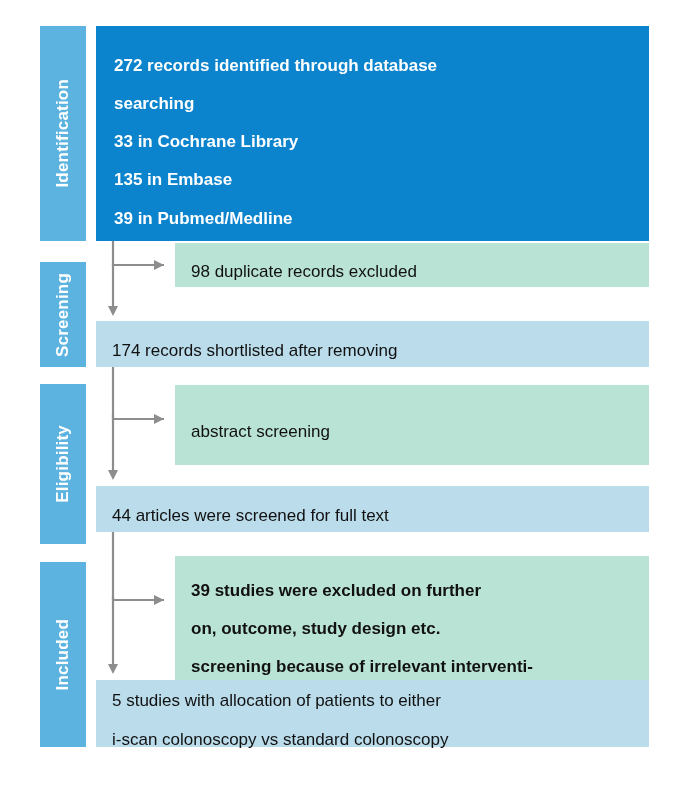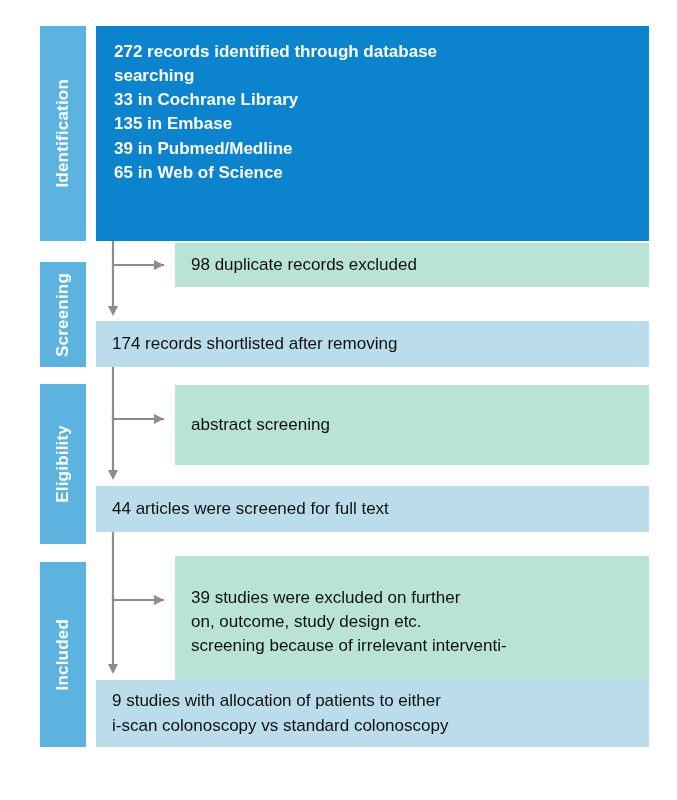--- a/index.html
+++ b/index.html
@@ -61,20 +61,21 @@
   }
   .box-green {
     background: #b9e3d4;
     color: #111111;
     padding: 12px 16px;
     display: flex;
     align-items: center;
   }
   .box-line {
     display: block;
+    margin-top: 14px;
   }
   .arrow {
     position: absolute;
   }
   .arrow svg {
     display: block;
   }
 </style>
 </head>
 <body>
@@ -152,35 +153,35 @@
     <span class="box-line">44 articles were screened for full text</span>
   </div>
 
   <div class="arrow" style="left:106px; top:532px; width:70px; height:80px;">
     <svg width="70" height="80" viewBox="0 0 70 80">
       <path d="M7,0 L7,68 L58,68" fill="none" stroke="#8d8d8d" stroke-width="2.2"></path>
       <path d="M58,68 L48,63 L48,73 Z" fill="#8d8d8d"></path>
     </svg>
   </div>
 
-  <div class="box box-green" style="left:175px; top:556px; width:474px; height:132px;">
+  <div class="box box-green" style="left:175px; top:556px; width:474px; height:132px;font-weight:bold;">
     <div>
       <span class="box-line">39 studies were excluded on further</span>
       <span class="box-line">on, outcome, study design etc.</span>
       <span class="box-line">screening because of irrelevant interventi-</span>
     </div>
   </div>
 
   <div class="arrow" style="left:106px; top:596px; width:20px; height:82px;">
     <svg width="20" height="82" viewBox="0 0 20 82">
       <path d="M7,0 L7,72" fill="none" stroke="#8d8d8d" stroke-width="2.2"></path>
       <path d="M7,78 L2,68 L12,68 Z" fill="#8d8d8d"></path>
     </svg>
   </div>
 
   <div class="box box-blue-light" style="left:96px; top:680px; width:553px; height:67px;">
     <div>
-      <span class="box-line">9 studies with allocation of patients to either</span>
+      <span class="box-line">5 studies with allocation of patients to either</span>
       <span class="box-line">i-scan colonoscopy vs standard colonoscopy</span>
     </div>
   </div>
 
 </div>
 
 </body></html>

